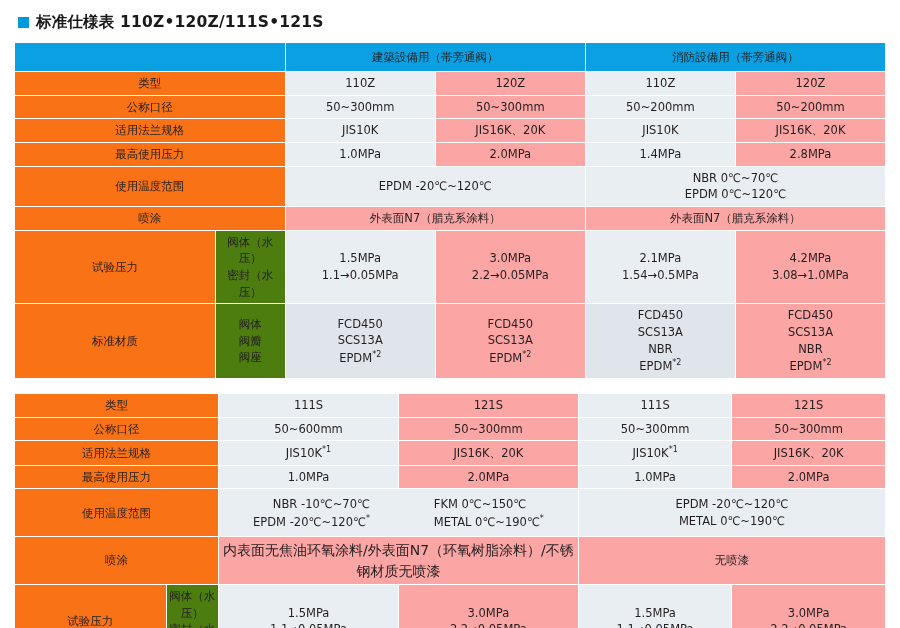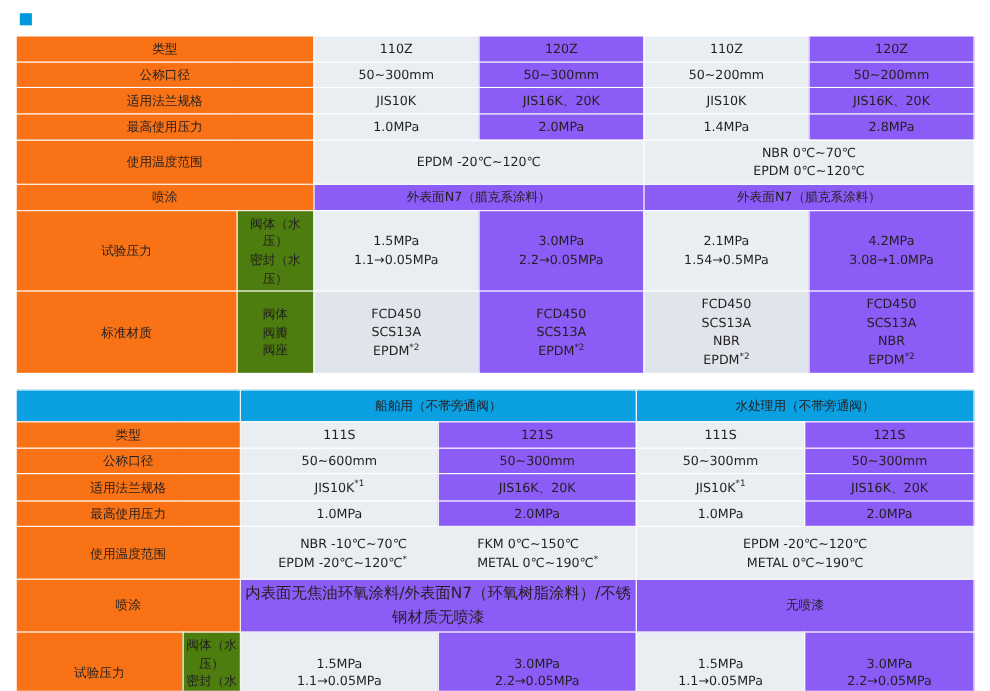--- a/index.html
+++ b/index.html
@@ -72,43 +72,49 @@
   }
   td.lbl-sub {
     background: #4d7c0f;
     color: #ffffff;
     font-size: 11px;
     width: 52px;
     line-height: 1.5;
   }
   
   td.d-light { background: #e9eef2; }
-  td.d-lighter { background: #8b5cf6; }
+  td.d-lighter { background: #fca5a5; }
   td.d-grey { background: #dfe5ea; }
   .sub { font-size: 8px; vertical-align: super; }
 </style>
 </head>
 <body>
 
 <div class="page">
 
   <div class="title-row">
     <span class="title-bullet"></span>
+    <span class="title-text">标准仕様表 110Z•120Z/111S•121S</span>
   </div>
 
   <table class="spec">
     <colgroup>
       <col style="width:150px">
       <col style="width:52px">
       <col style="width:112px">
       <col style="width:112px">
       <col style="width:112px">
       <col style="width:112px">
     </colgroup>
     <tbody>
+      <tr>
+        <td class="hdr" colspan="2"></td>
+        <td class="hdr" colspan="2">建築設備用（帯旁通阀）</td>
+        <td class="hdr" colspan="2">消防設備用（帯旁通阀）</td>
+      </tr>
 
       <tr>
         <td class="lbl" colspan="2">类型</td>
         <td class="d-light">110Z</td>
         <td class="d-lighter">120Z</td>
         <td class="d-light">110Z</td>
         <td class="d-lighter">120Z</td>
       </tr>
 
       <tr>
@@ -177,25 +183,20 @@
       <col style="width:150px">
       <col style="width:52px">
       <col style="width:90px">
       <col style="width:88px">
       <col style="width:90px">
       <col style="width:88px">
       <col style="width:152px">
       <col style="width:152px">
     </colgroup>
     <tbody>
-      <tr>
-        <td class="hdr" colspan="2"></td>
-        <td class="hdr" colspan="4">船舶用（不帯旁通阀）</td>
-        <td class="hdr" colspan="2">水处理用（不帯旁通阀）</td>
-      </tr>
 
       <tr>
         <td class="lbl" colspan="2">类型</td>
         <td class="d-light" colspan="2">111S</td>
         <td class="d-lighter" colspan="2">121S</td>
         <td class="d-light">111S</td>
         <td class="d-lighter">121S</td>
       </tr>
 
       <tr>

